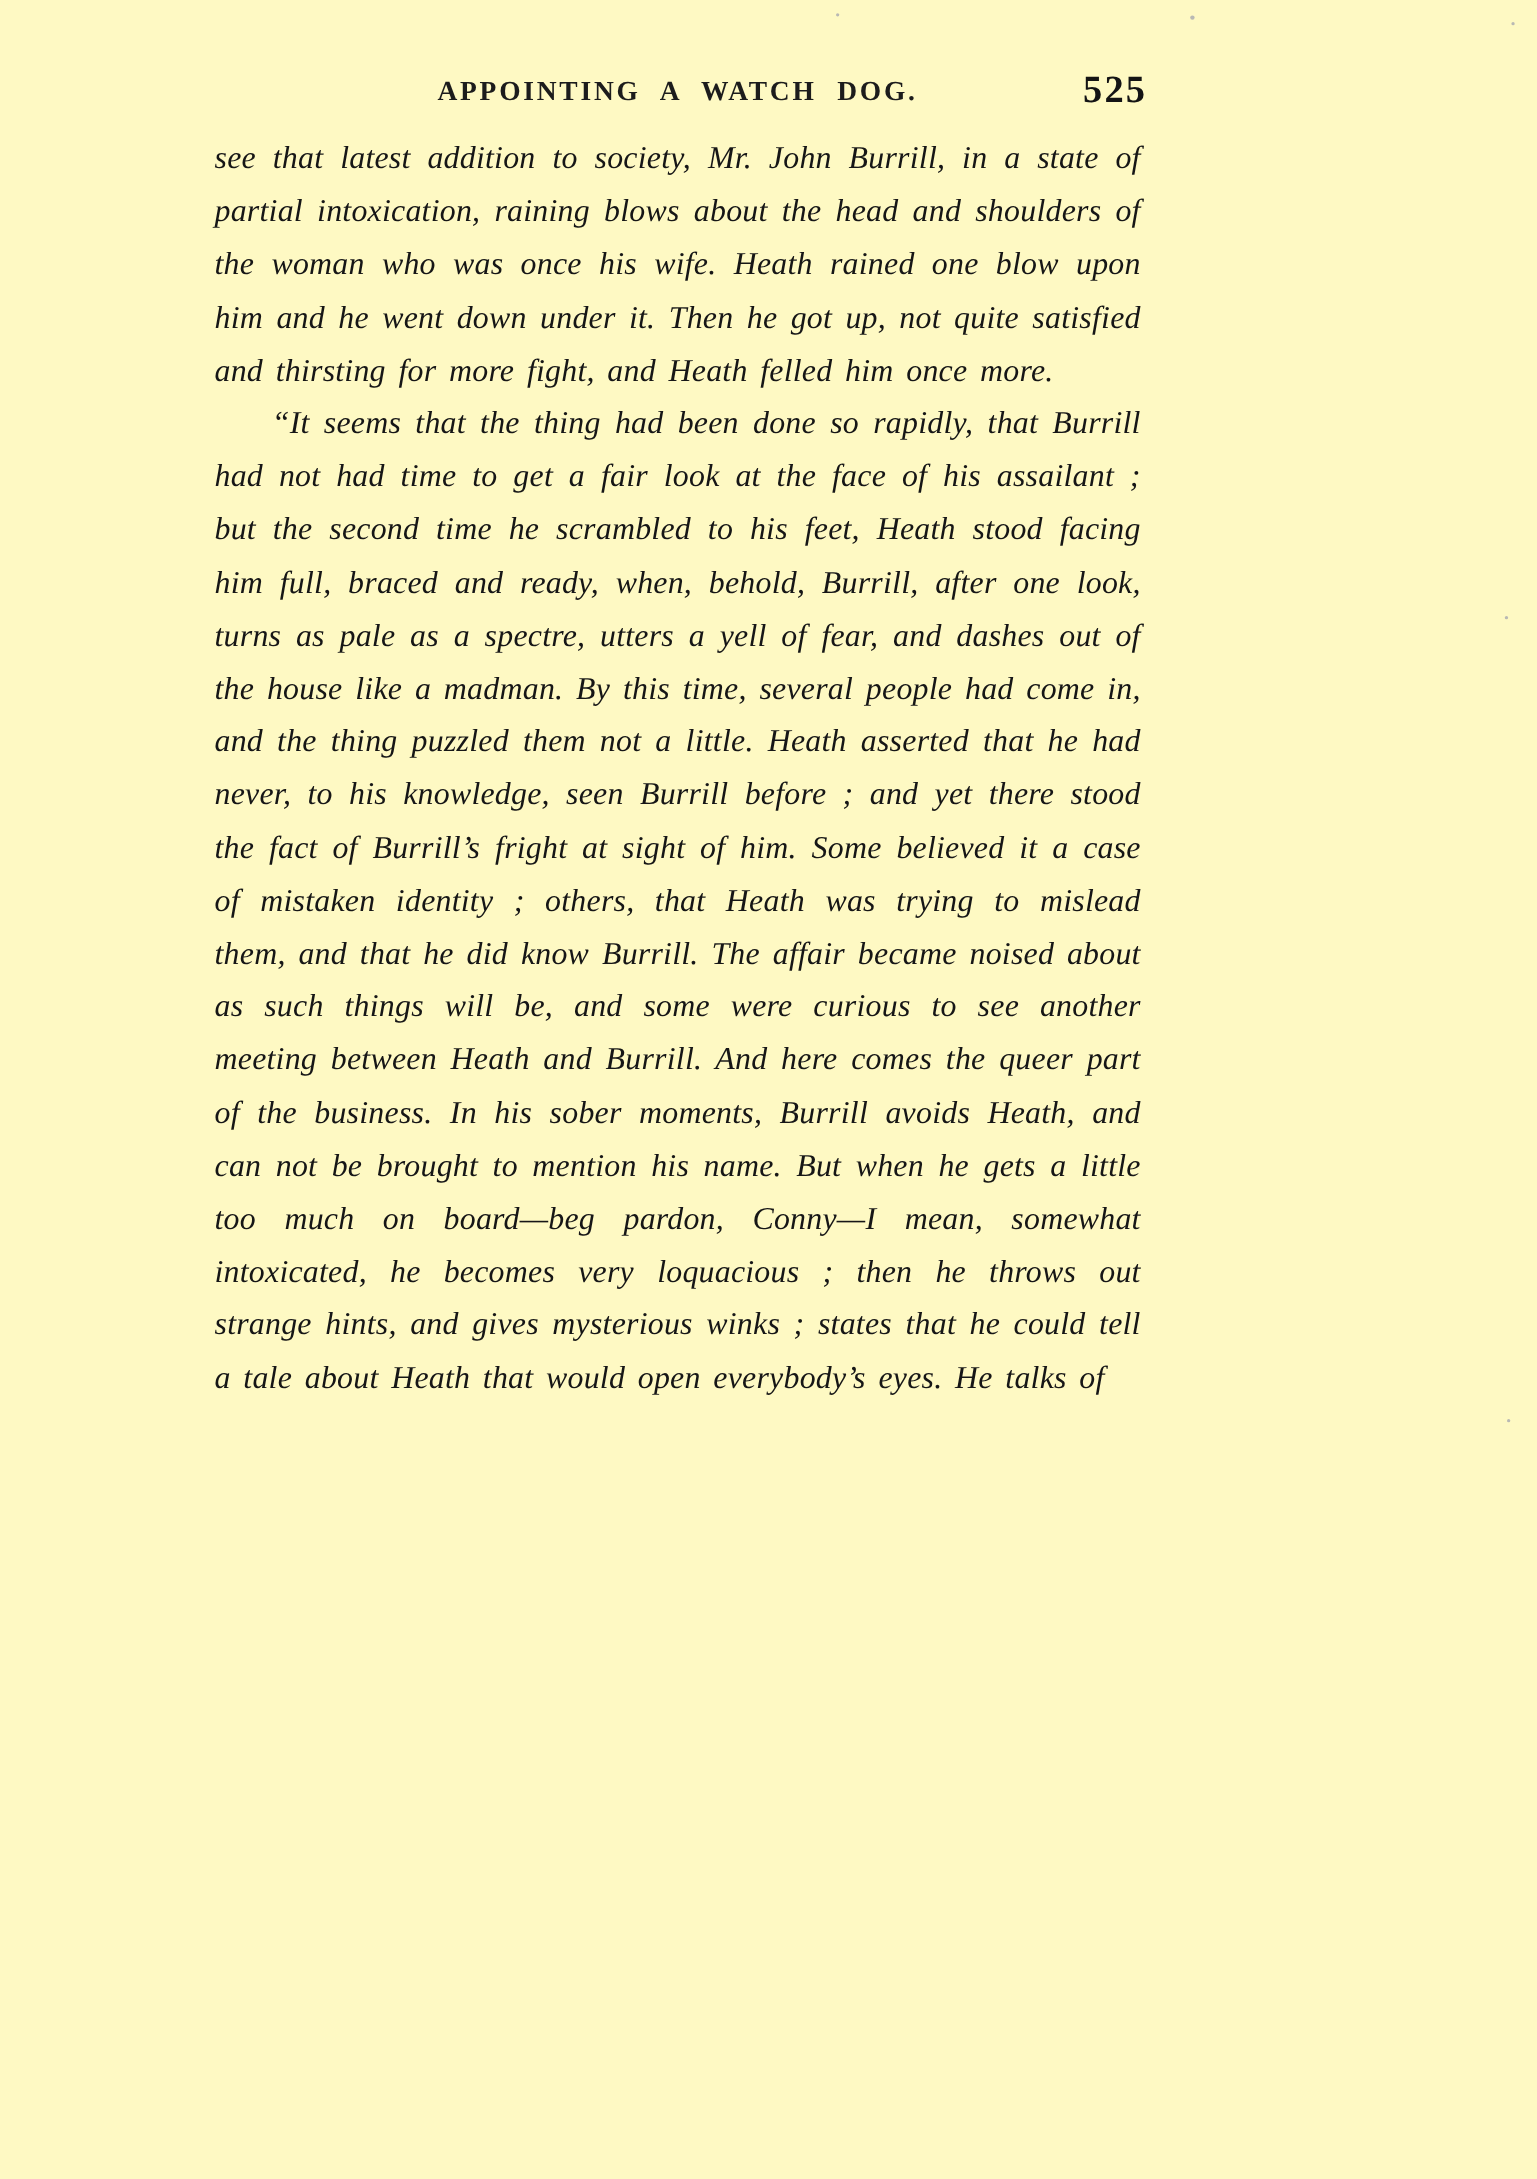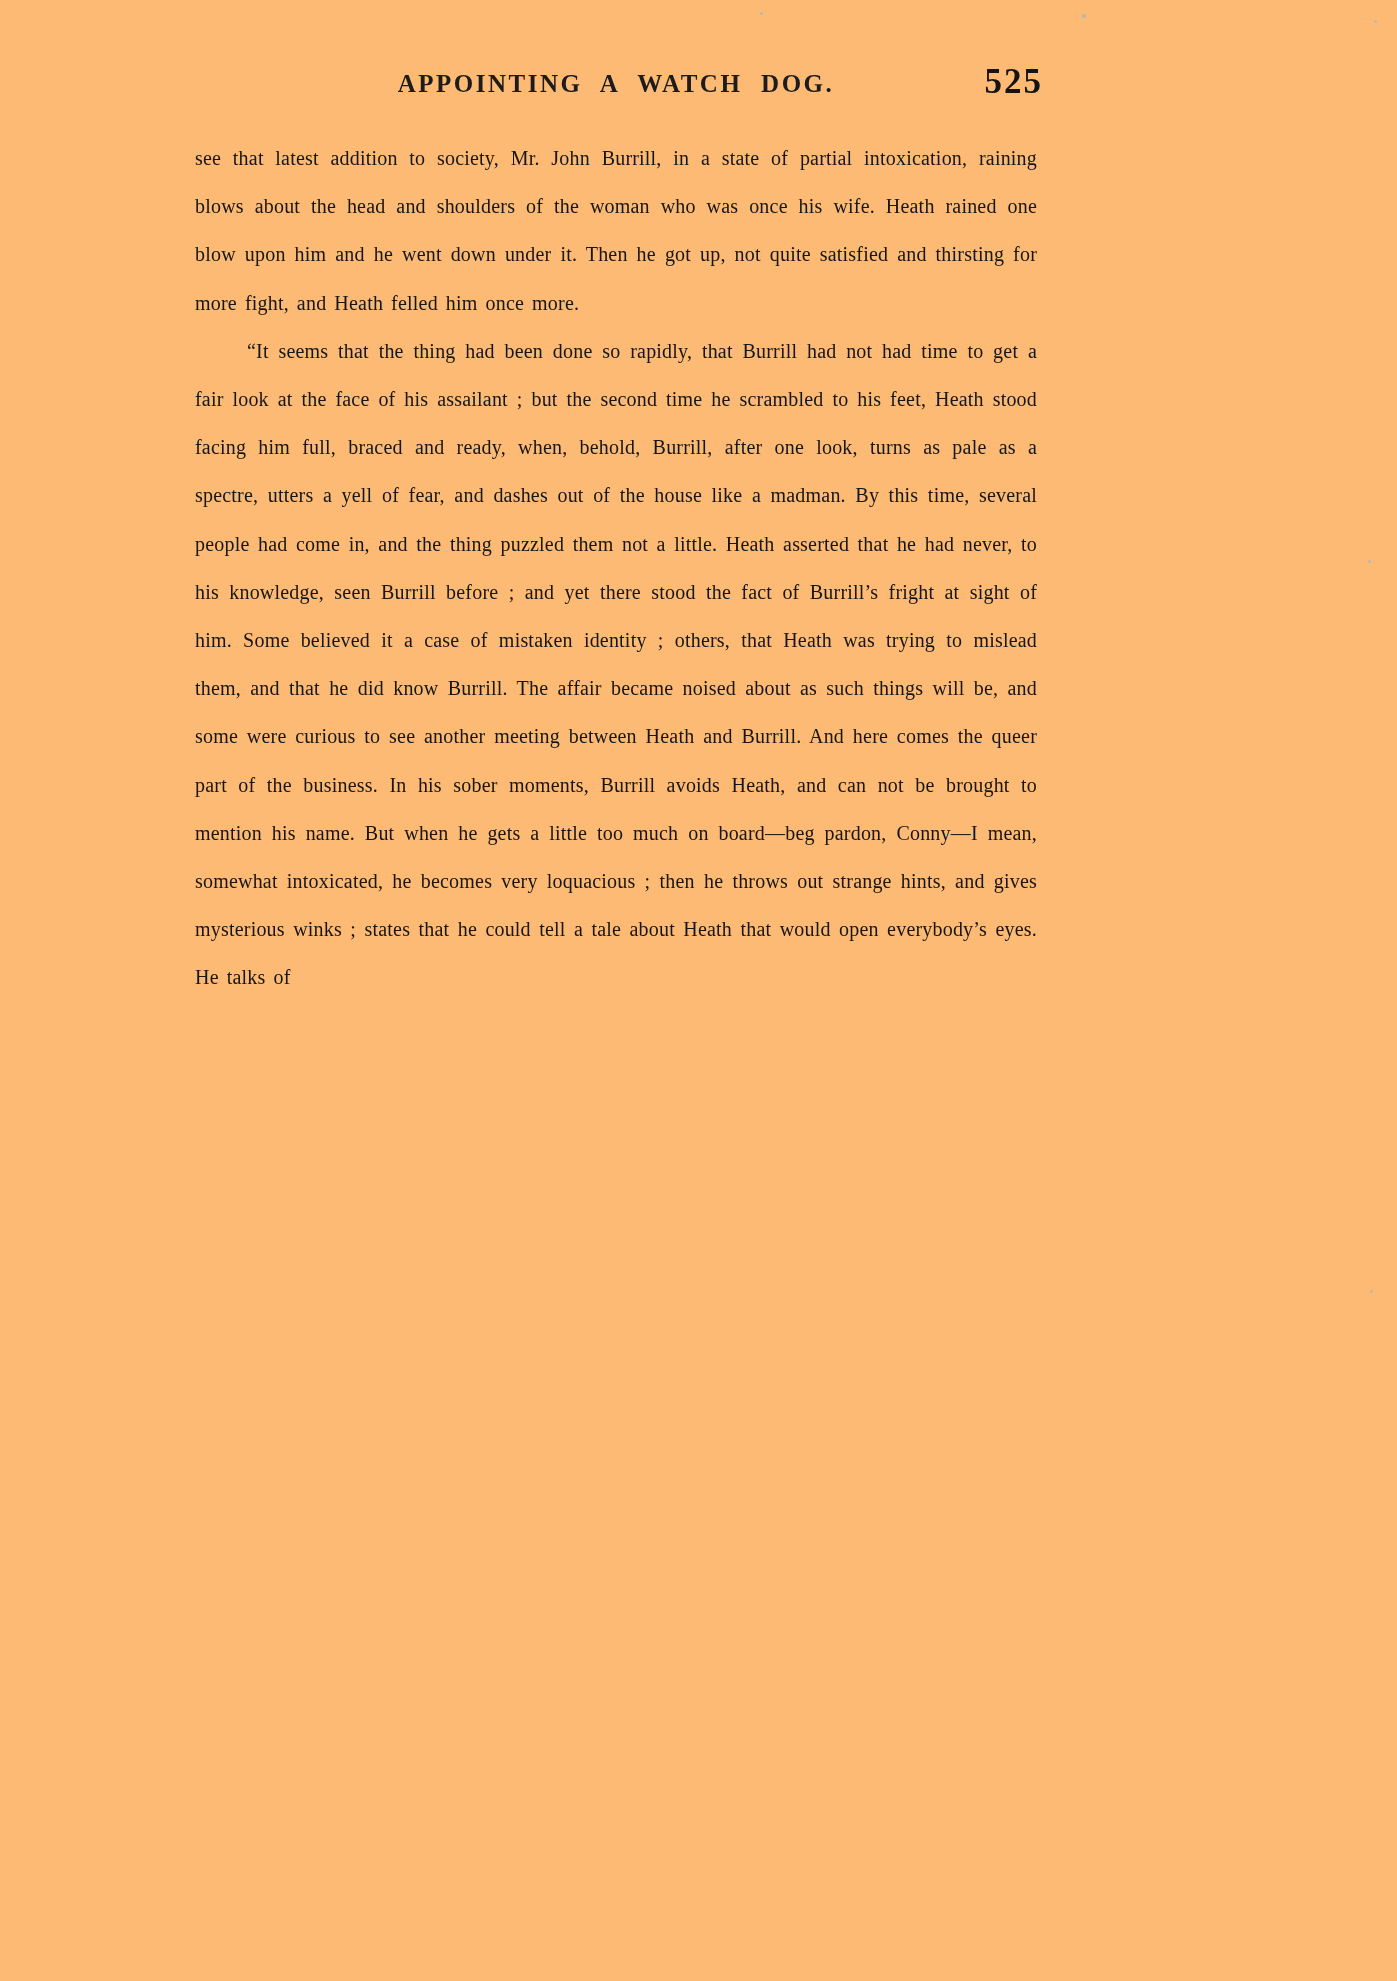--- a/index.html
+++ b/index.html
@@ -5,21 +5,21 @@
   html, body {
     margin: 0;
     padding: 0;
     background: #f6f6f4;
     font-family: "Liberation Serif", serif;
   }
   .page {
     position: relative;
     width: 1397px;
     height: 1981px;
-    background: #fdba74;
+    background: #fef9c3;
     color: #161616;
     overflow: hidden;
     box-sizing: border-box;
   }
   .header {
     position: relative;
     margin: 62px 0 0 195px;
     width: 842px;
     height: 44px;
   }
@@ -35,27 +35,28 @@
   .page-number {
     position: absolute;
     right: -6px;
     top: 0;
     font-size: 35px;
     font-weight: bold;
     letter-spacing: 2px;
     color: #141414;
   }
   .body-text {
-    margin: 28px 0 0 195px;
+    margin: 14px 0 0 195px;
     width: 842px;
-    font-size: 20px;
+    font-size: 29px;
     line-height: 48.2px;
     text-align: justify;
     word-spacing: 0.14em;
     letter-spacing: 0.2px;
+    font-style: italic;
   }
   .para {
     margin: 0;
   }
   .para.indent {
     text-indent: 52px;
   }
   .speck {
     position: absolute;
     background: #b9b9b4;

